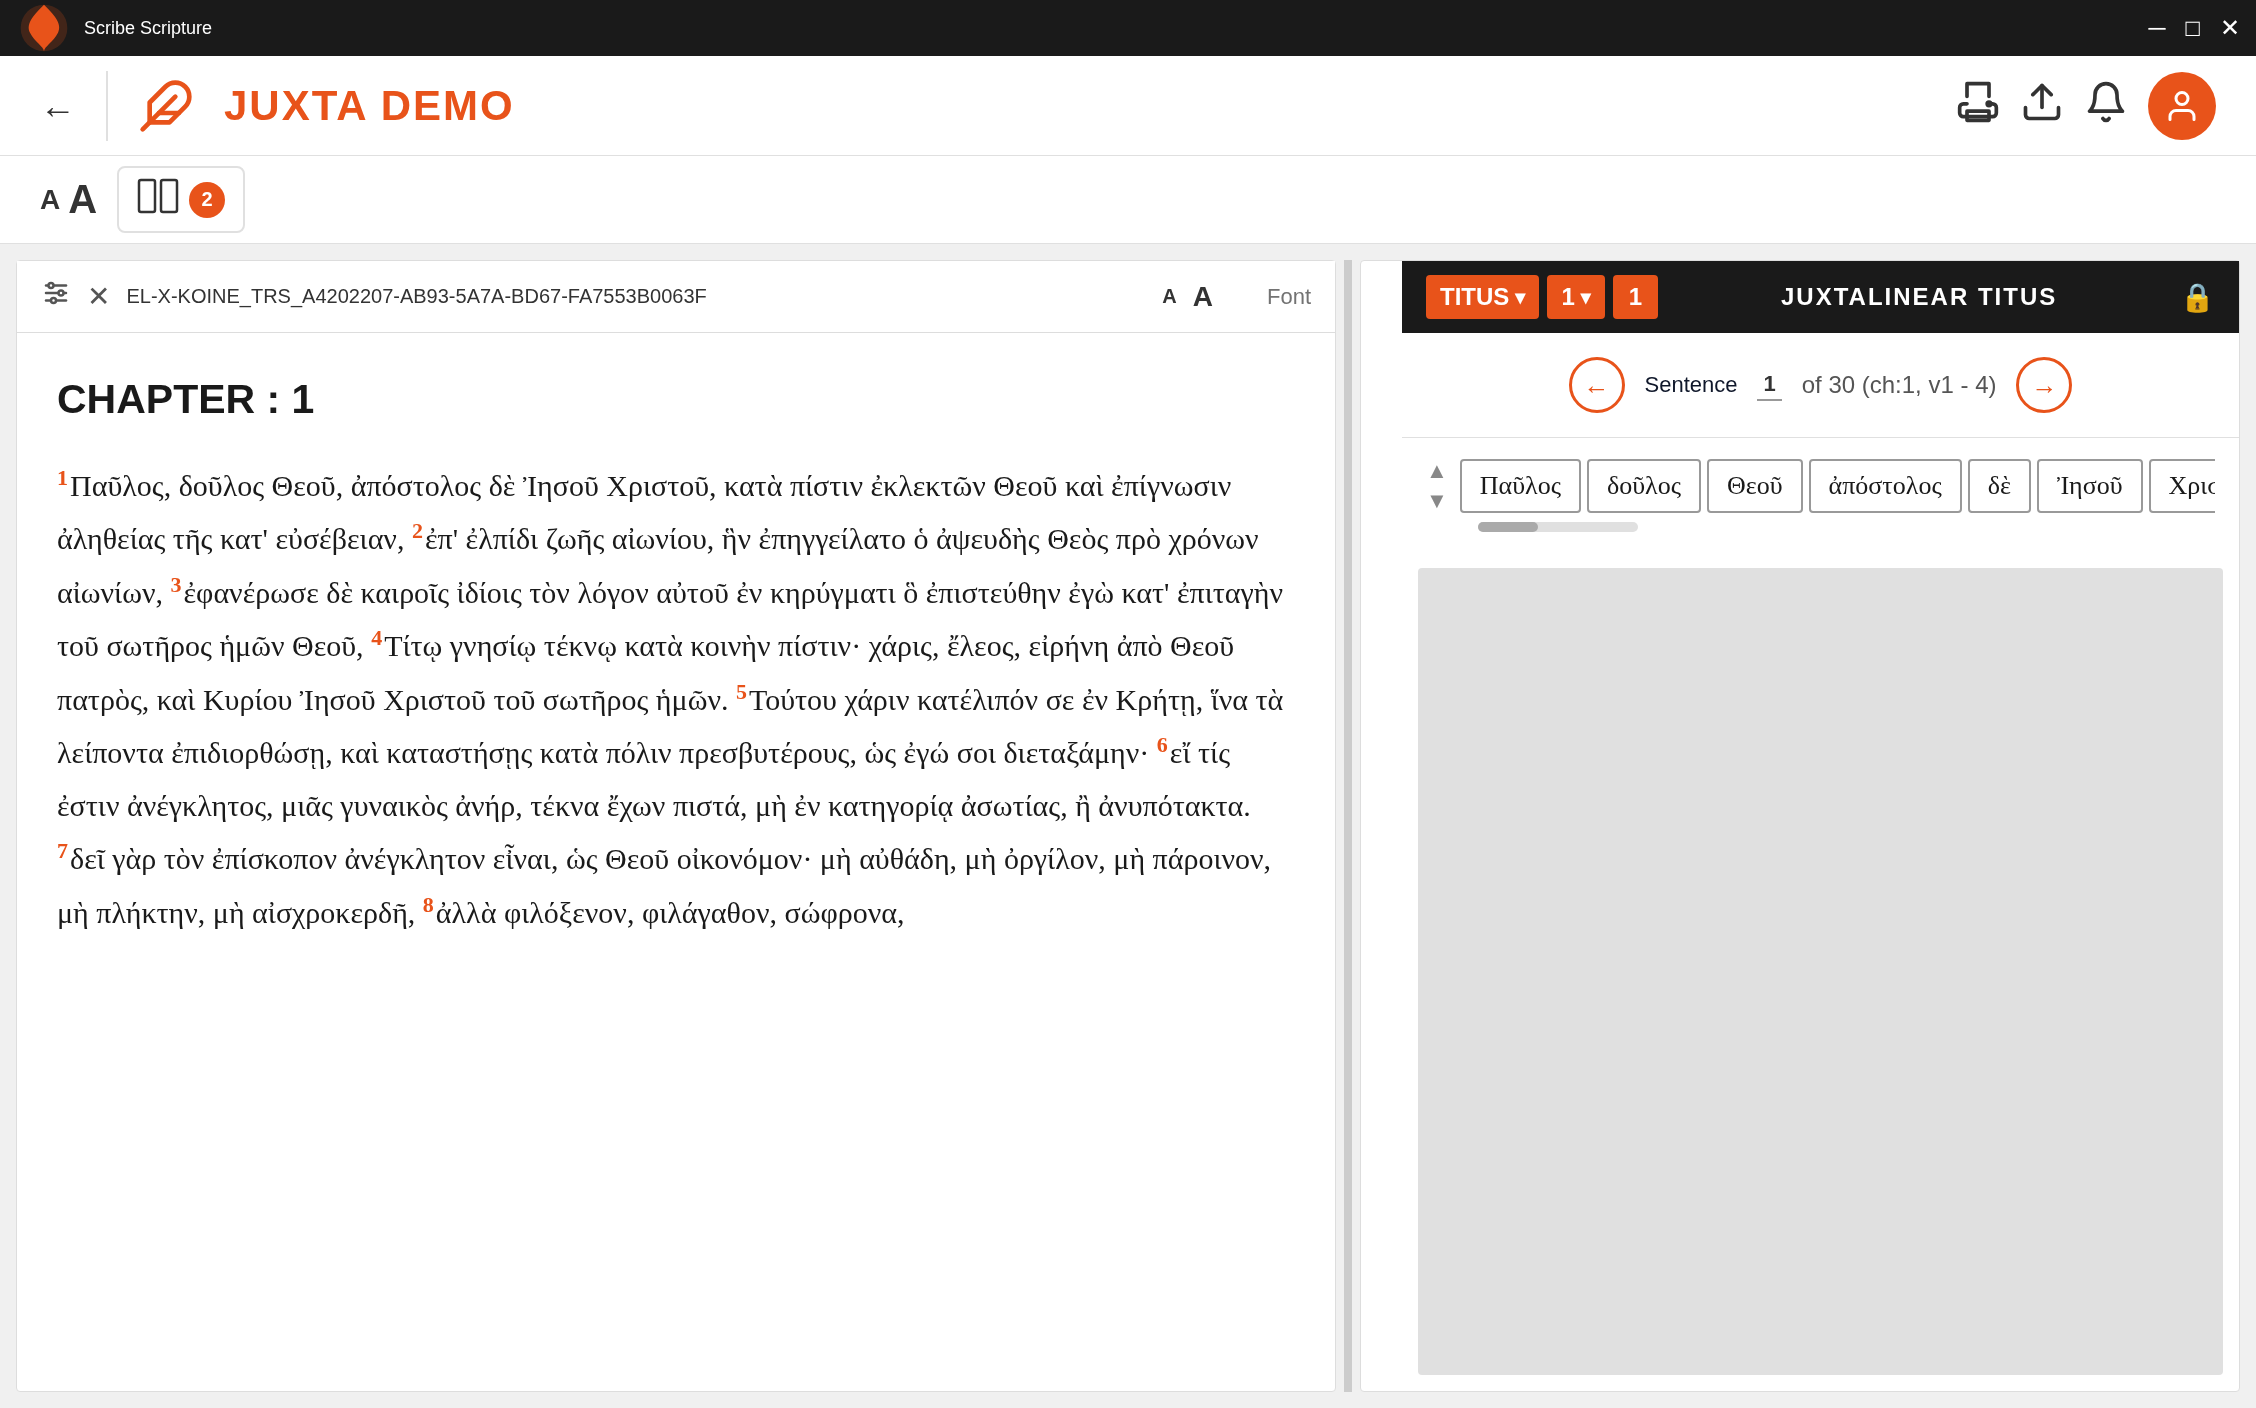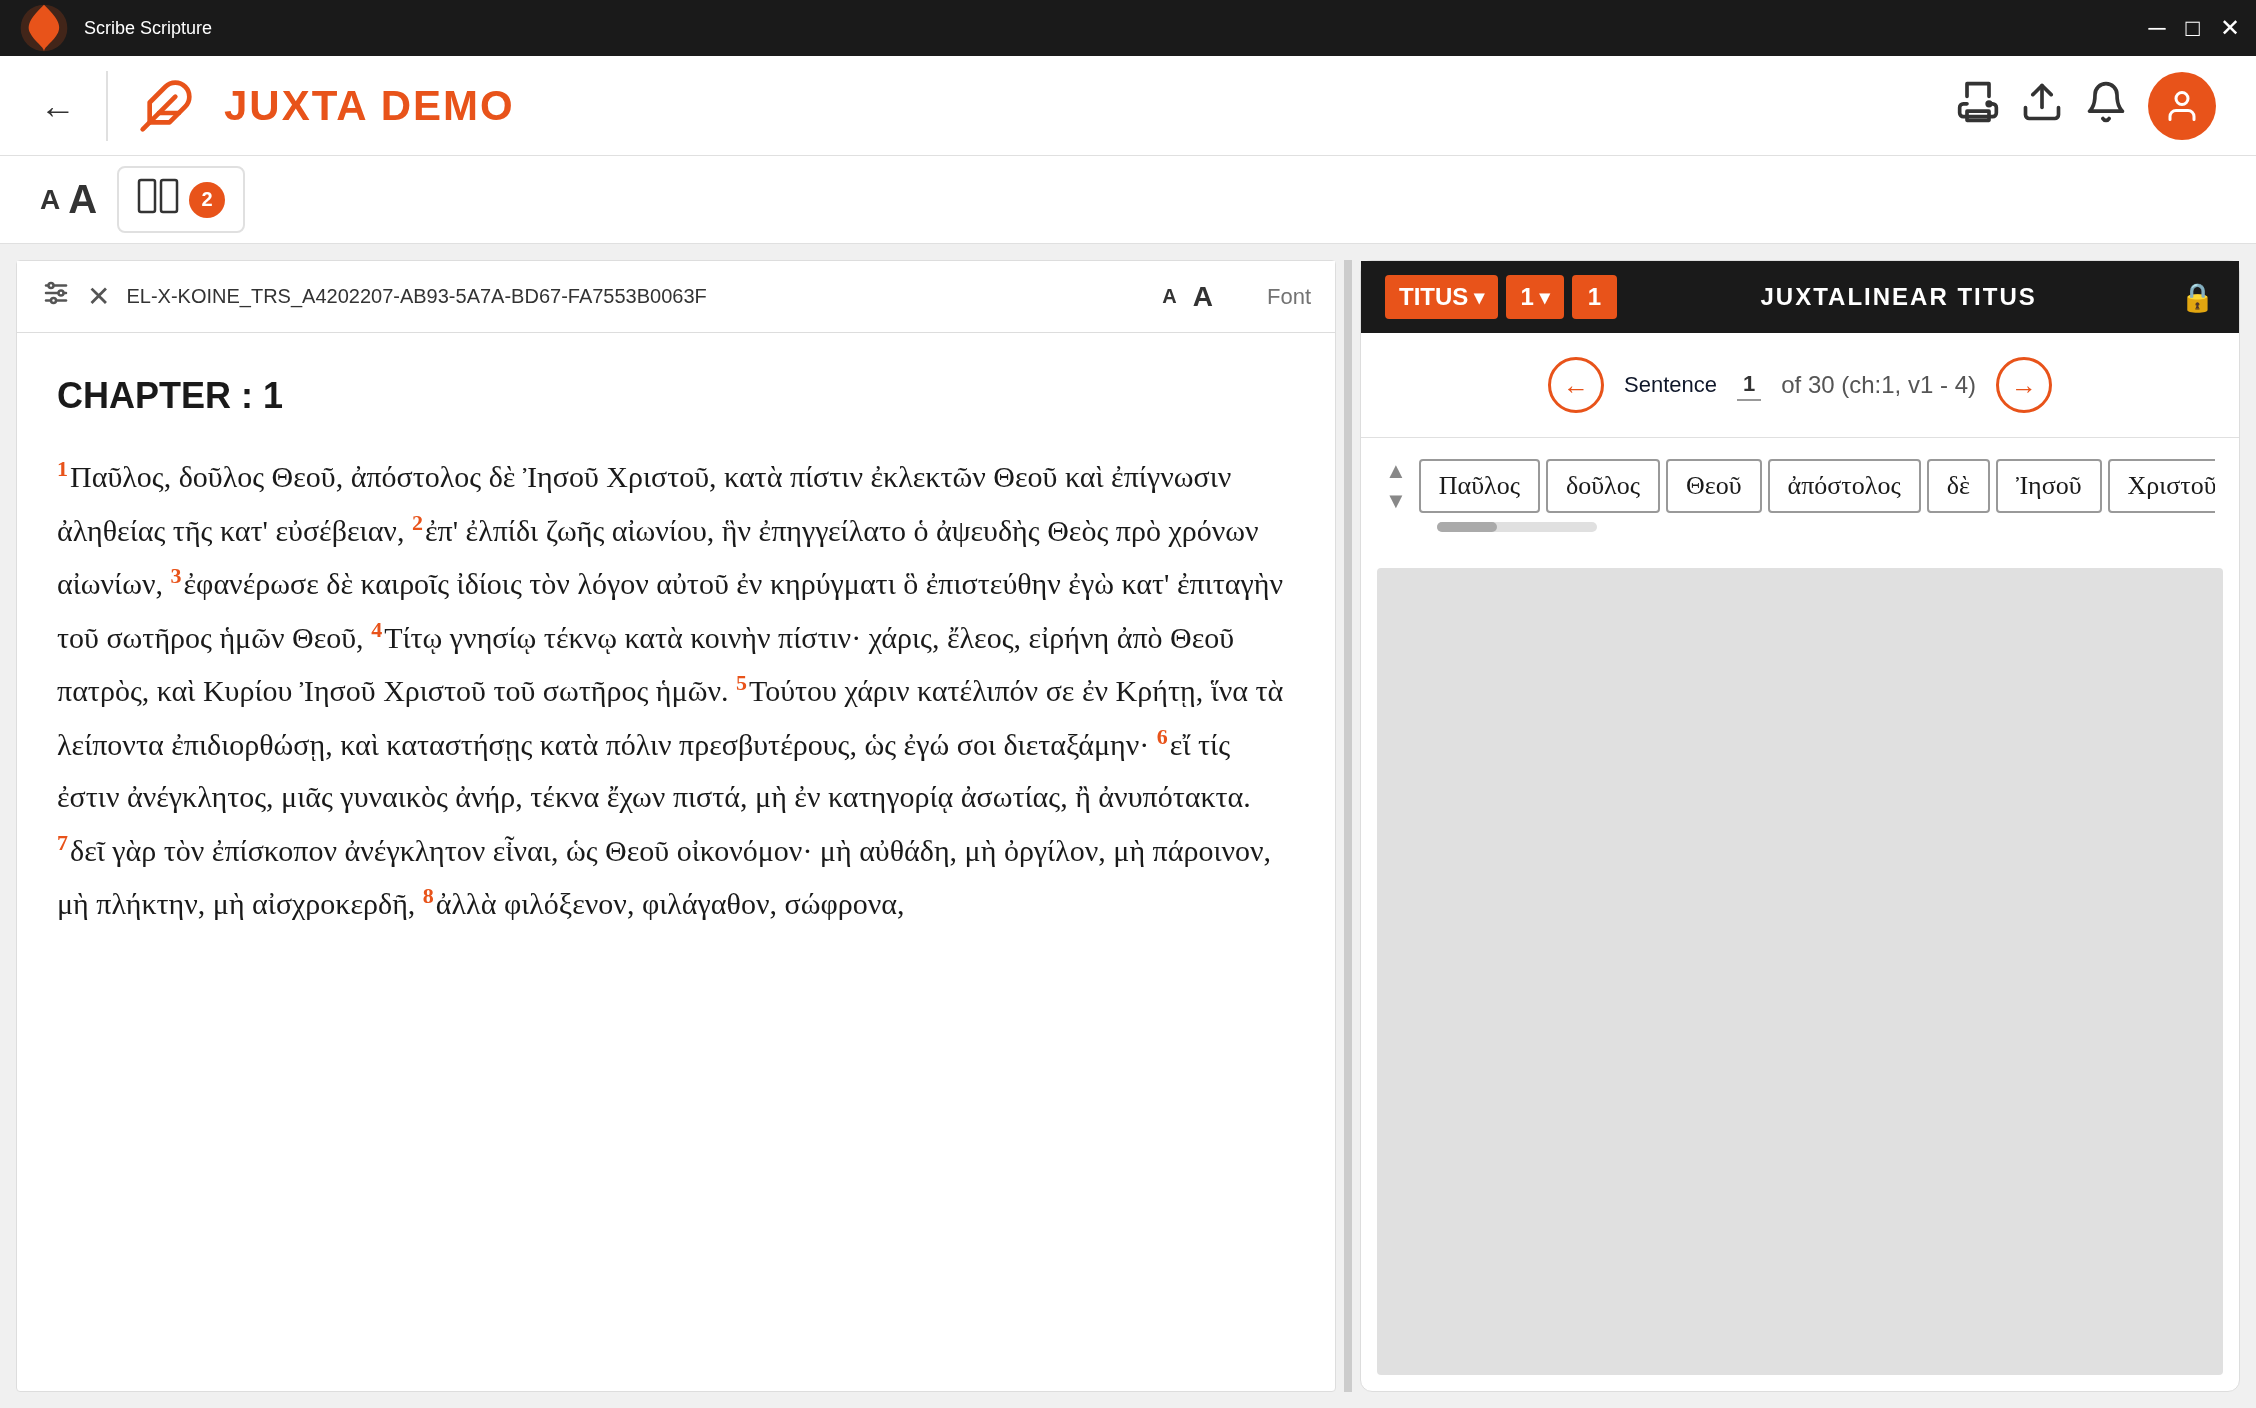--- a/index.html
+++ b/index.html
@@ -102,39 +102,40 @@
     .text-content {
       padding: 32px 40px;
       overflow-y: auto;
       flex: 1;
       font-size: 30px;
       line-height: 1.7;
       color: #1a1a1a;
     }
     .chapter-heading {
       font-weight: 700;
-      font-size: 36px;
+      font-size: 41px;
       margin-bottom: 24px;
     }
     .verse-num { color: #E8531A; font-size: 22px; font-weight: 700; vertical-align: super; margin-right: 2px; }
 
     
     .text-content::-webkit-scrollbar { width: 10px; }
     .text-content::-webkit-scrollbar-track { background: #f0f0f0; }
     .text-content::-webkit-scrollbar-thumb { background: #ccc; border-radius: 5px; }
 
     
     .juxta-panel {
       width: 880px;
       background: white;
       border: 1px solid #ddd;
       display: flex;
       flex-direction: column;
       margin: 16px 16px 16px 8px;
-      border-radius: 12px;
+      border-radius: 4px;
+      padding-left: 41px;
     }
     .juxta-header {
       background: #1a1a1a;
       height: 72px;
       display: flex;
       align-items: center;
       padding: 0 24px;
       gap: 8px;
     }
     .book-selector {

